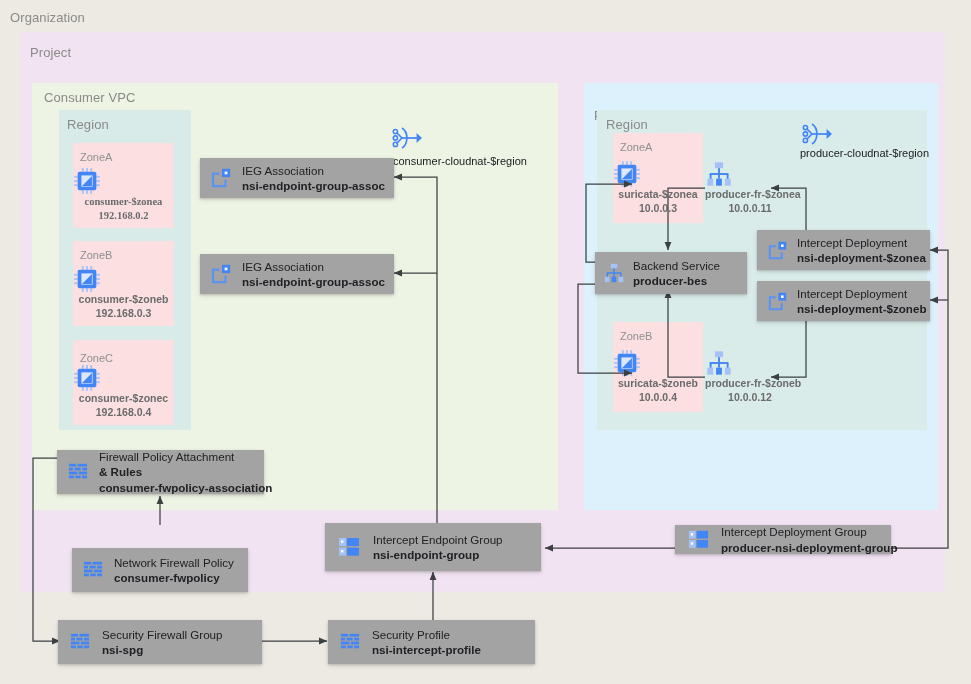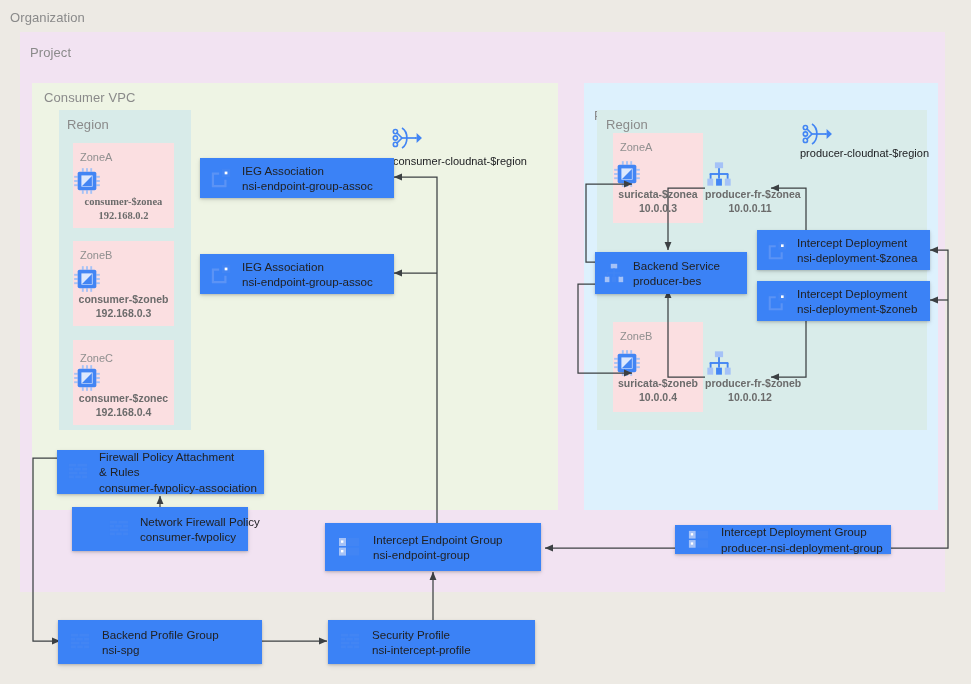--- a/index.html
+++ b/index.html
@@ -14,26 +14,26 @@
   .z-project{background:#f2e3f2;}
   .z-vpc-consumer{background:#eef4e4;}
   .z-vpc-producer{background:#ddf1fd;}
   .z-region{background:#d9ecea;}
   .z-region-c{background:#d8ebe9;}
   .z-az{background:#fbdfe1;}
 
   .az-label{position:absolute;font-size:11px;color:#8f8f8f;}
 
   
-  .card{position:absolute;box-sizing:border-box;background:#3b82f6;
+  .card{position:absolute;box-sizing:border-box;background:#a3a3a3;
         box-shadow:0 1px 2px rgba(0,0,0,.16),0 2px 5px rgba(0,0,0,.10);
         display:flex;align-items:center;}
   .card .ico{flex:0 0 auto;display:flex;align-items:center;justify-content:center;}
   .card .txt{font-size:11.6px;color:#202124;line-height:1.32;white-space:nowrap;}
-  .card .txt .l2{display:block;}
+  .card .txt .l2{display:block;font-weight:bold;}
 
   
   .node{position:absolute;text-align:center;}
   .node .nlabel{font-size:10.5px;font-weight:bold;color:#6b6b6b;line-height:1.3;white-space:nowrap;}
 
   .freetext{position:absolute;font-size:11px;color:#202124;white-space:nowrap;}
 
   svg{display:block;overflow:visible;}
   .edges{position:absolute;left:0;top:0;width:971px;height:684px;pointer-events:none;}
 </style>
@@ -403,21 +403,21 @@
         </g>
       </svg>
     </span>
     <span class="txt">
       <span>Firewall Policy Attachment</span>
       <span class="l2">&amp; Rules</span>
       <span class="l2">consumer-fwpolicy-association</span>
     </span>
   </div>
 
-  <div class="card" style="left:72px;top:507px;width:176px;height:44px;padding-left:26px;">
+  <div class="card" style="left:72px;top:548px;width:176px;height:44px;">
     <span class="ico" style="width:42px;">
       <svg width="22" height="20" viewBox="0 0 24 22">
         <g fill="#4285f4">
           <rect x="2" y="2" width="8" height="3"></rect>
             <rect x="11.5" y="2" width="10.5" height="3"></rect>
           <rect x="2" y="6.3" width="4.5" height="3"></rect>
             <rect x="8" y="6.3" width="7" height="3"></rect>
             <rect x="16.5" y="6.3" width="5.5" height="3"></rect>
           <rect x="2" y="10.6" width="9.5" height="3"></rect>
             <rect x="13" y="10.6" width="9" height="3"></rect>
@@ -478,21 +478,21 @@
             <rect x="16.5" y="6.3" width="5.5" height="3"></rect>
           <rect x="2" y="10.6" width="9.5" height="3"></rect>
             <rect x="13" y="10.6" width="9" height="3"></rect>
           <rect x="2" y="14.9" width="5.5" height="3"></rect>
             <rect x="9" y="14.9" width="6" height="3"></rect>
             <rect x="16.5" y="14.9" width="5.5" height="3"></rect>
         </g>
       </svg>
     </span>
     <span class="txt">
-      <span>Backend Profile Group</span>
+      <span>Security Firewall Group</span>
       <span class="l2">nsi-spg</span>
     </span>
   </div>
 
   <div class="card" style="left:328px;top:620px;width:207px;height:44px;">
     <span class="ico" style="width:44px;">
       <svg width="22" height="20" viewBox="0 0 24 22">
         <g fill="#4285f4">
           <rect x="2" y="2" width="8" height="3"></rect>
             <rect x="11.5" y="2" width="10.5" height="3"></rect>

